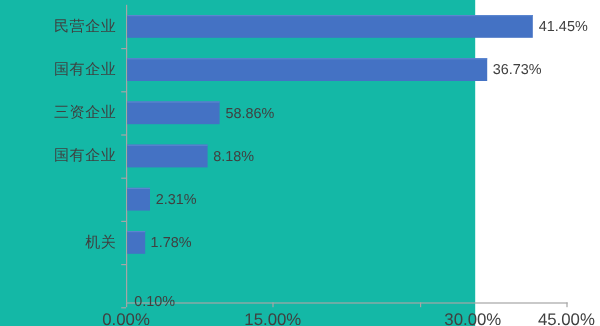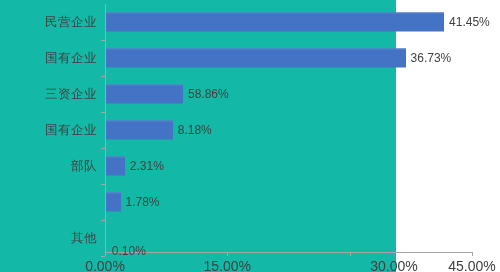--- a/index.html
+++ b/index.html
@@ -120,30 +120,29 @@
         <div class="cat-label">三资企业</div>
         <div class="bar" style="width: 76.9884px; background: rgb(68, 114, 196);"></div>
         <div class="val-label" style="left: 187.988px;">58.86%</div>
       </div>
       <div class="row" style="top: 112px;">
         <div class="cat-label">国有企业</div>
         <div class="bar" style="width: 66.7124px; background: rgb(68, 114, 196);"></div>
         <div class="val-label" style="left: 177.712px;">8.18%</div>
       </div>
       <div class="row" style="top: 148px;">
-        <div class="cat-label">部队</div>
         <div class="bar" style="width: 18.8393px; background: rgb(68, 114, 196);"></div>
         <div class="val-label" style="left: 129.839px;">2.31%</div>
       </div>
       <div class="row" style="top: 184px;">
+        <div class="cat-label">机关</div>
         <div class="bar" style="width: 14.5169px; background: rgb(68, 114, 196);"></div>
         <div class="val-label" style="left: 125.517px;">1.78%</div>
       </div>
       <div class="row" style="top: 220px;">
-        <div class="cat-label">其他</div>
         <div class="val-label" style="left: 111.816px; margin-top: 13px;">0.10%</div>
       </div>
     </div>
   <div id="yticks-container">
       <div class="ytick" style="top: 40px;"></div>
       <div class="ytick" style="top: 76px;"></div>
       <div class="ytick" style="top: 112px;"></div>
       <div class="ytick" style="top: 148px;"></div>
       <div class="ytick" style="top: 184px;"></div>
       <div class="ytick" style="top: 220px;"></div>

